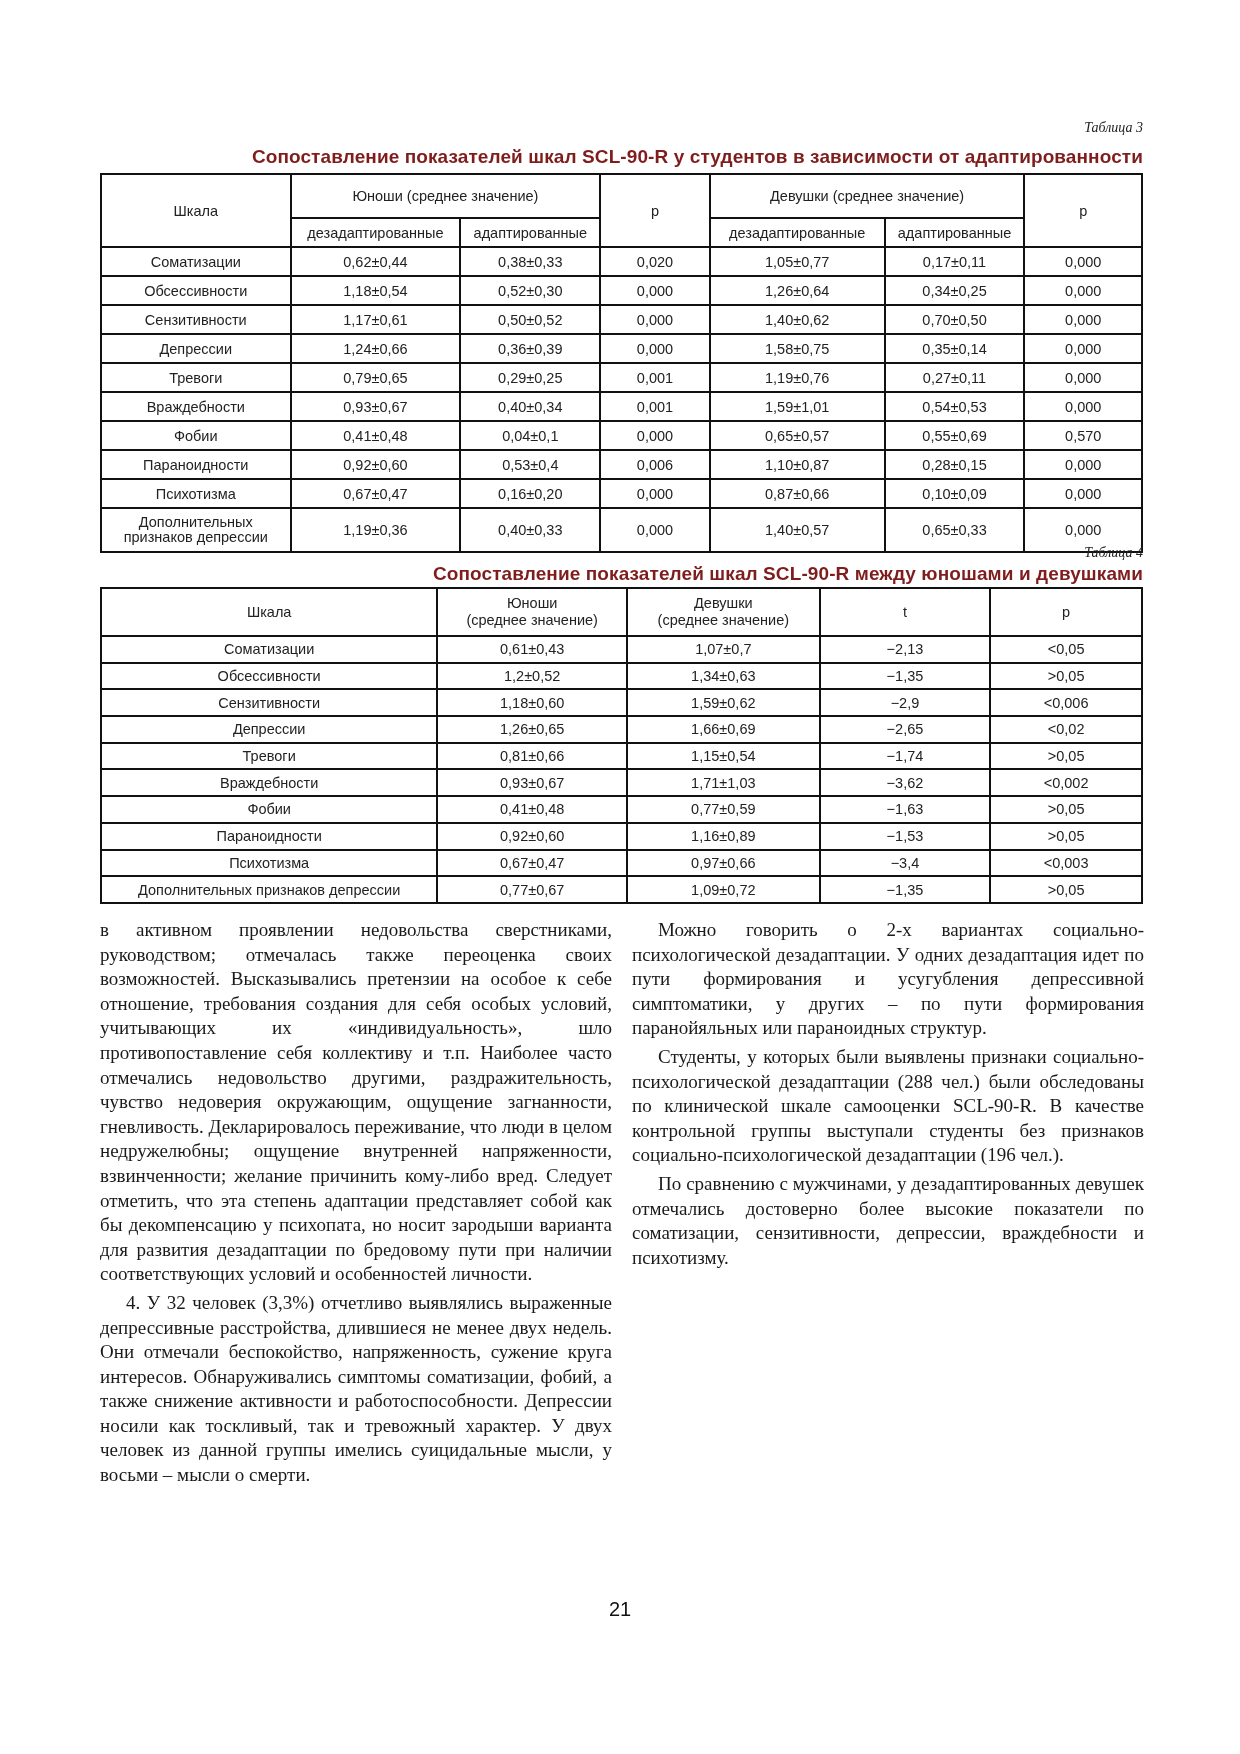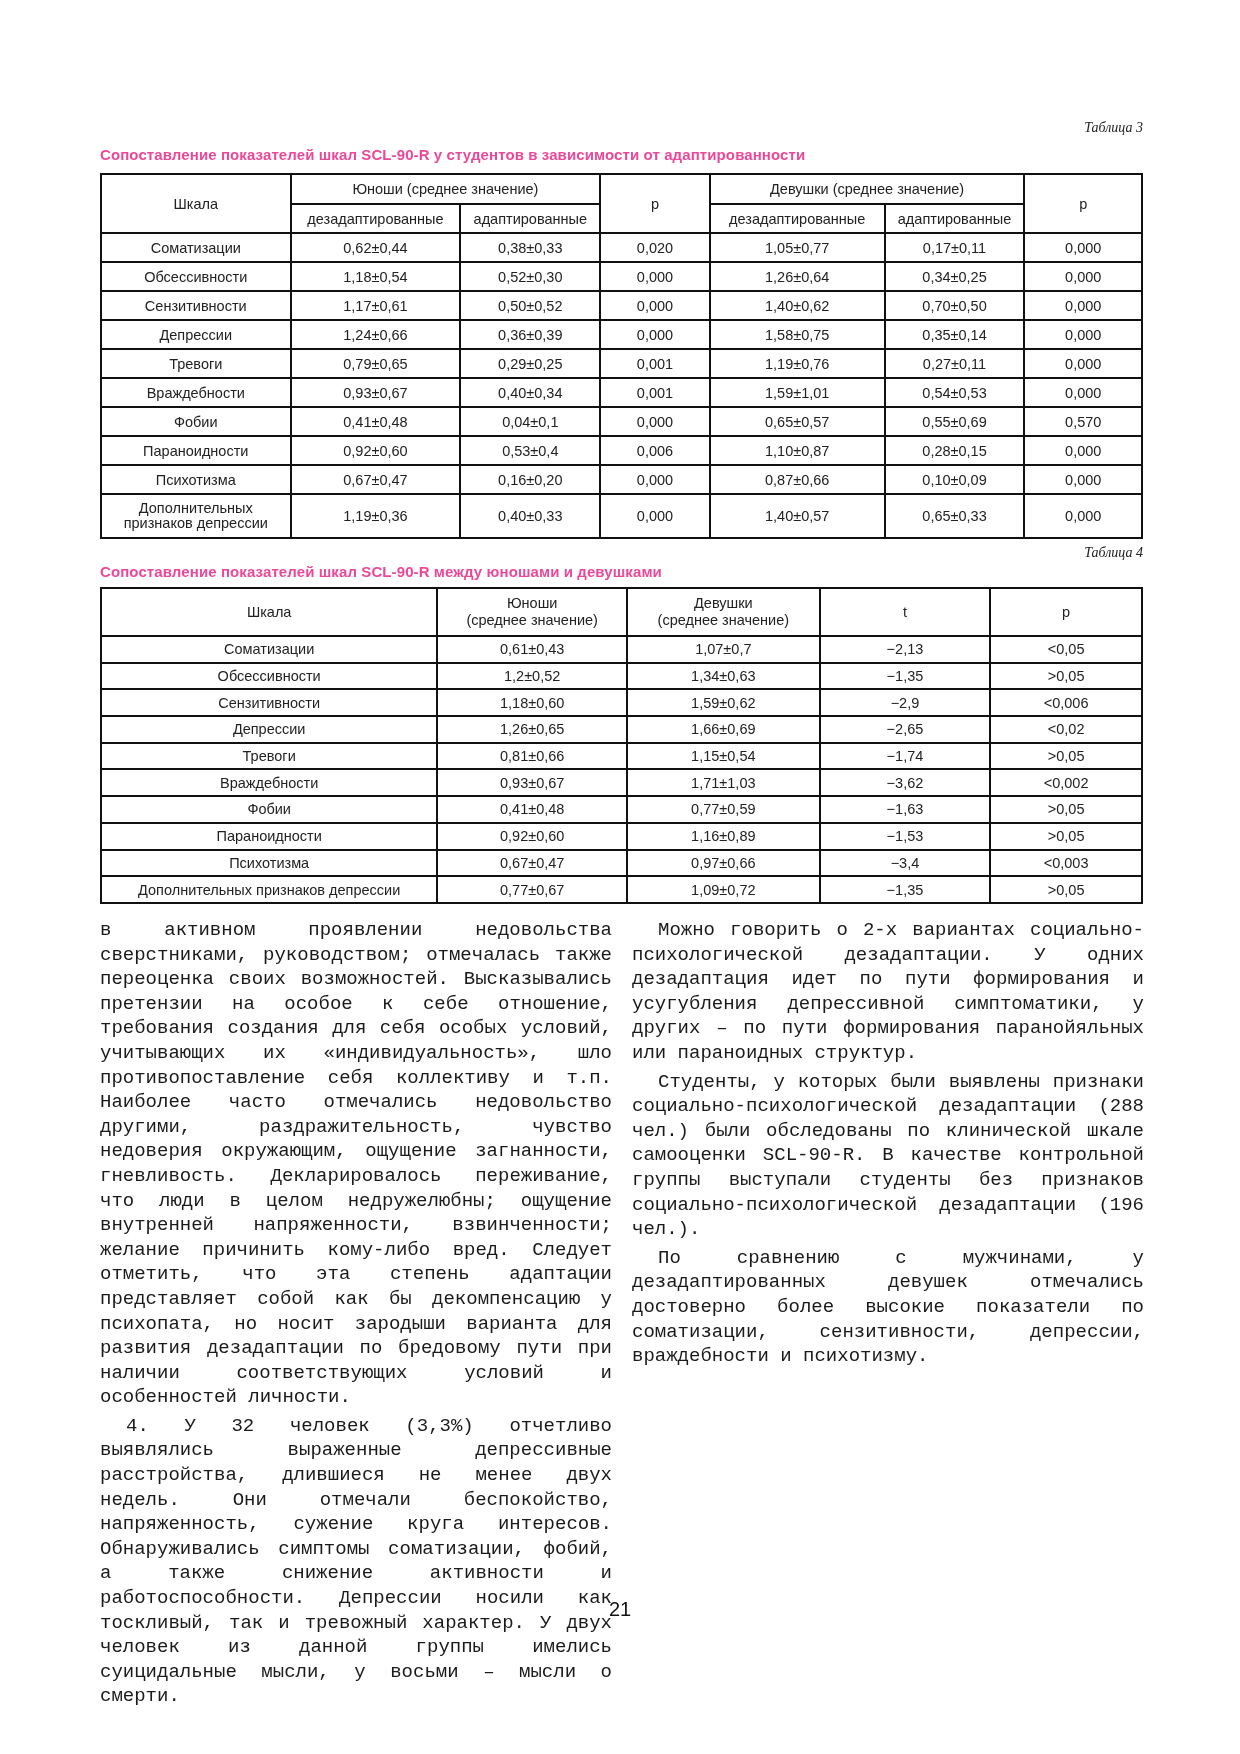--- a/index.html
+++ b/index.html
@@ -4,53 +4,53 @@
 <style>
   * { box-sizing: border-box; margin: 0; padding: 0; }
   html, body { width: 1240px; height: 1754px; background: #ffffff; }
   body { position: relative; color: #111; font-family: "Liberation Serif", serif; }
 
   .table-caption-label {
     position: absolute; right: 97px;
     font-family: "Liberation Serif", serif; font-style: italic; font-size: 14px; color: #222; margin-left: 41px;
   }
   .table-title {
-    position: absolute; left: 100px; width: 1043px; text-align: left;
-    font-family: "Liberation Sans", sans-serif; font-weight: bold; font-size: 15px; color: #ec4899;
+    position: absolute; left: 100px; width: 1043px; text-align: right;
+    font-family: "Liberation Sans", sans-serif; font-weight: bold; font-size: 19px; color: #7f1d1d;
     letter-spacing: 0.1px;
   }
   table.data {
     position: absolute; left: 100px; width: 1043px;
     border-collapse: collapse;
     font-family: "Liberation Sans", sans-serif; font-size: 14.5px; color: #222;
     border: 2.5px solid #111;
   }
   table.data td, table.data th {
     border: 2px solid #111;
     font-weight: normal; text-align: center; vertical-align: middle;
     padding: 0 4px; line-height: 16px;
   }
   table.data td.scale { text-align: center; }
   #t3 { top: 173px; }
-  #t3 tr.h1 td, #t3 tr.h1 th { height: 30px; margin-top: 40px; }
+  #t3 tr.h1 td, #t3 tr.h1 th { height: 44px; margin-top: 40px; }
   #t3 tr.h2 th { height: 29px; }
   #t3 tr.row td { height: 29px; }
   #t3 tr.row.tall td { height: 44px; line-height: 15px; }
   #t4 { top: 587px; }
   #t4 tr.h th { height: 48px; line-height: 17px; }
   #t4 tr.row td { height: 26.7px; }
 
   .col {
     position: absolute; top: 918px; width: 512px;
     font-family: "Liberation Serif", serif; font-size: 19px; line-height: 24.6px; color: #1a1a1a;
     text-align: justify; hyphens: manual;
   }
   .col.left { left: 100px; }
   .col.right { left: 632px; }
-  .col p { text-indent: 0; margin: 0 0 4px 0; font-family: Liberation Mono, monospace; }
+  .col p { text-indent: 0; margin: 0 0 4px 0; }
   .col p.indent { text-indent: 26px; }
   .col p.indent2 { text-indent: 40px; }
   .page-number {
     position: absolute; top: 1598px; left: 0; width: 1240px; text-align: center;
     font-family: "Liberation Sans", sans-serif; font-size: 20px; color: #111;
   }
 </style>
 </head>
 <body>
 

